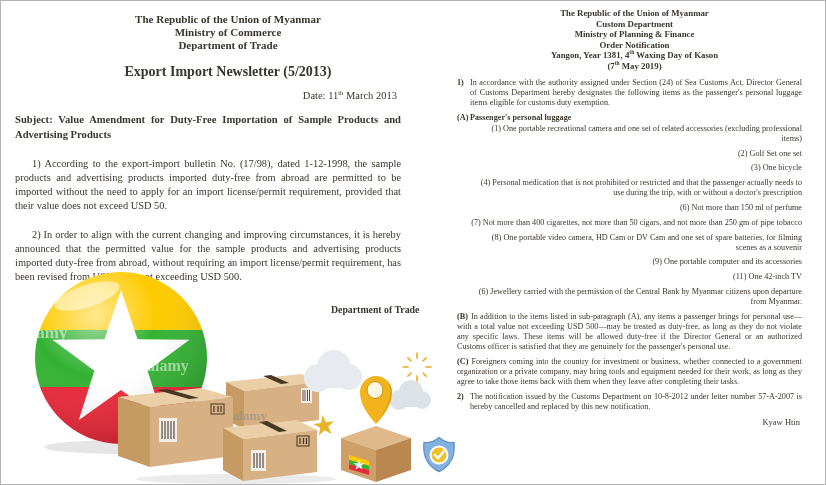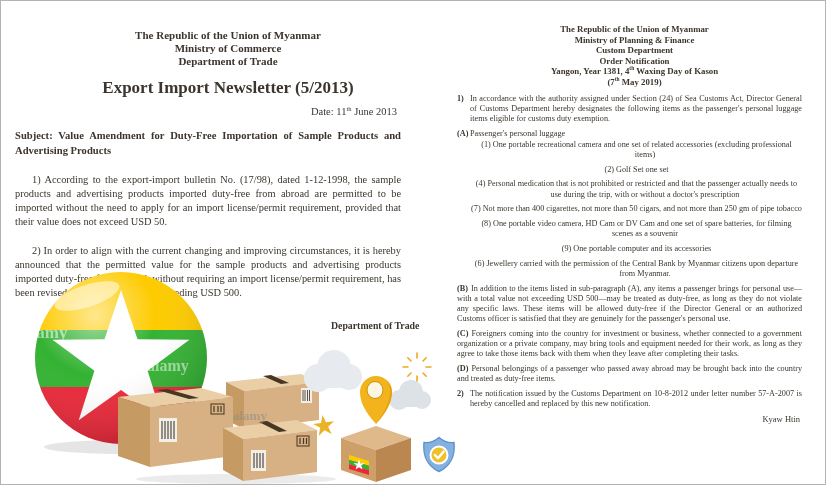--- a/index.html
+++ b/index.html
@@ -1,87 +1,89 @@
 <!DOCTYPE html>
 <html><head>
 <meta charset="utf-8">
 <style>
   html,body{margin:0;padding:0;background:#fff;}
   .canvas{position:relative;width:826px;height:485px;background:#ffffff;border:1px solid #b3b3b3;
           box-sizing:border-box;overflow:hidden;font-family:"Liberation Serif",serif;color:#3b352d;}
-  .page{position:absolute;top:16px;height:389px;box-sizing:border-box;}
+  .page{position:absolute;top:0;height:389px;box-sizing:border-box;}
   .lp{left:0;width:413px;padding:12px 13px 0 14px;}
   .rp{left:413px;width:413px;padding:7px 25px 0 43px;font-size:8.2px;line-height:10.2px;text-align:justify;}
   sup{font-size:62%;line-height:0;}
   
   .lp .hdr{font-weight:bold;text-align:center;font-size:11px;line-height:13px;padding-left:40px;}
-  .lp .title{font-weight:bold;text-align:center;font-size:17px;line-height:13px;margin-top:13px;padding-left:40px;}
+  .lp .title{font-weight:bold;text-align:center;font-size:14px;line-height:13px;margin-top:13px;padding-left:40px;}
   .lp .date{text-align:right;font-size:10.5px;line-height:13px;margin-top:11px;padding-right:4px;}
   .lp .subject{font-weight:bold;font-size:10.6px;line-height:14.5px;text-align:justify;margin:11px 0 0;}
   .lp .para{font-size:10.4px;line-height:14px;text-align:justify;text-indent:17px;margin:15px 0 0;}
   .caption{position:absolute;left:330px;top:303px;width:90px;font-weight:bold;font-size:9.8px;z-index:3;}
   
   .rp .hdr{font-weight:bold;text-align:center;font-size:8.8px;line-height:10.6px;padding-left:10px;margin-bottom:6px;}
   .rp p{margin:0 0 4.5px;}
   .hang{position:relative;padding-left:13px;}
   .hang>.mk{position:absolute;left:0;top:0;font-weight:bold;}
   .inmk{font-weight:bold;margin-right:3px;}
-  .bold{font-weight:normal;}
+  .bold{font-weight:bold;}
   .items{margin:0 0 4.5px 14px;}
-  .item{padding-left:17px;text-indent:-17px;margin:0;text-align:center;line-height:10.2px;}
+  .item{padding-left:17px;text-indent:-17px;margin:0;text-align:right;line-height:10.2px;}
   .secA-title{margin-bottom:1px !important;}
   .sig{text-align:right;font-size:8.5px;line-height:10.6px;margin-top:1px;padding-right:2px;}
   .illus{position:absolute;left:0;top:269px;width:470px;height:216px;z-index:2;overflow:visible;}
 </style>
 </head>
 <body>
 
 <div class="canvas">
 
   <section class="page lp">
     <div class="hdr">
       <div>The Republic of the Union of Myanmar</div>
       <div>Ministry of Commerce</div>
       <div>Department of Trade</div>
     </div>
     <div class="title">Export Import Newsletter (5/2013)</div>
-    <div class="date"><span>Date: 11</span><sup>th</sup><span> June 2013</span></div>
+    <div class="date"><span>Date: 11</span><sup>th</sup><span> March 2013</span></div>
     <p class="subject">Subject: Value Amendment for Duty-Free Importation of Sample Products and Advertising Products</p>
     <p class="para">1)  According to the export-import bulletin No. (17/98), dated 1-12-1998, the sample products and advertising products imported duty-free from abroad are permitted to be imported without the need to apply for an import license/permit requirement, provided that their value does not exceed USD 50.</p>
     <p class="para">2)  In order to align with the current changing and improving circumstances, it is hereby announced that the permitted value for the sample products and advertising products imported duty-free from abroad, without requiring an import license/permit requirement, has been revised from USD 50 to not exceeding USD 500.</p>
     <div class="caption">Department of Trade</div>
   </section>
 
   <section class="page rp">
     <div class="hdr">
       <div>The Republic of the Union of Myanmar</div>
+      <div>Custom Department</div>
       <div>Ministry of Planning &amp; Finance</div>
-      <div>Custom Department</div>
       <div>Order Notification</div>
       <div><span>Yangon, Year 1381, 4</span><sup>th</sup><span> Waxing Day of Kason</span></div>
       <div><span>(7</span><sup>th</sup><span> May 2019)</span></div>
     </div>
 
     <p class="hang"><b class="mk">1)</b><span>In accordance with the authority assigned under Section (24) of Sea Customs Act, Director General of Customs Department hereby designates the following items as the passenger's personal luggage items eligible for customs duty exemption.</span></p>
 
     <p class="hang secA-title"><b class="mk">(A)</b><span class="bold">Passenger's personal luggage</span></p>
 
     <div class="items">
       <p class="item">(1) One portable recreational camera and one set of related accessories (excluding professional items)</p>
       <p class="item">(2) Golf Set one set</p>
+      <p class="item">(3) One bicycle</p>
       <p class="item">(4) Personal medication that is not prohibited or restricted and that the passenger actually needs to use during the trip, with or without a doctor's prescription</p>
+      <p class="item">(6) Not more than 150 ml of perfume</p>
       <p class="item">(7) Not more than 400 cigarettes, not more than 50 cigars, and not more than 250 gm of pipe tobacco</p>
       <p class="item">(8) One portable video camera, HD Cam or DV Cam and one set of spare batteries, for filming scenes as a souvenir</p>
       <p class="item">(9) One portable computer and its accessories</p>
+      <p class="item">(11) One 42-inch TV</p>
       <p class="item">(6) Jewellery carried with the permission of the Central Bank by Myanmar citizens upon departure from Myanmar.</p>
     </div>
 
     <p><b class="inmk">(B)</b><span>In addition to the items listed in sub-paragraph (A), any items a passenger brings for personal use—with a total value not exceeding USD 500—may be treated as duty-free, as long as they do not violate any specific laws. These items will be allowed duty-free if the Director General or an authorized Customs officer is satisfied that they are genuinely for the passenger's personal use.</span></p>
     <p><b class="inmk">(C)</b><span>Foreigners coming into the country for investment or business, whether connected to a government organization or a private company, may bring tools and equipment needed for their work, as long as they agree to take those items back with them when they leave after completing their tasks.</span></p>
-    <p><b class="inmk">(D)</b><span>Personal belongings of a passenger who passed away abroad may be brought back into the country and treated as duty-free items.</span></p>
 
     <p class="hang"><b class="mk">2)</b><span>The notification issued by the Customs Department on 10-8-2012 under letter number 57-A-2007 is hereby cancelled and replaced by this new notification.</span></p>
 
     <div class="sig">
       <div>Kyaw Htin</div>
 
     </div>
   </section>
 
   <svg class="illus" viewBox="0 0 470 216" aria-hidden="true">

